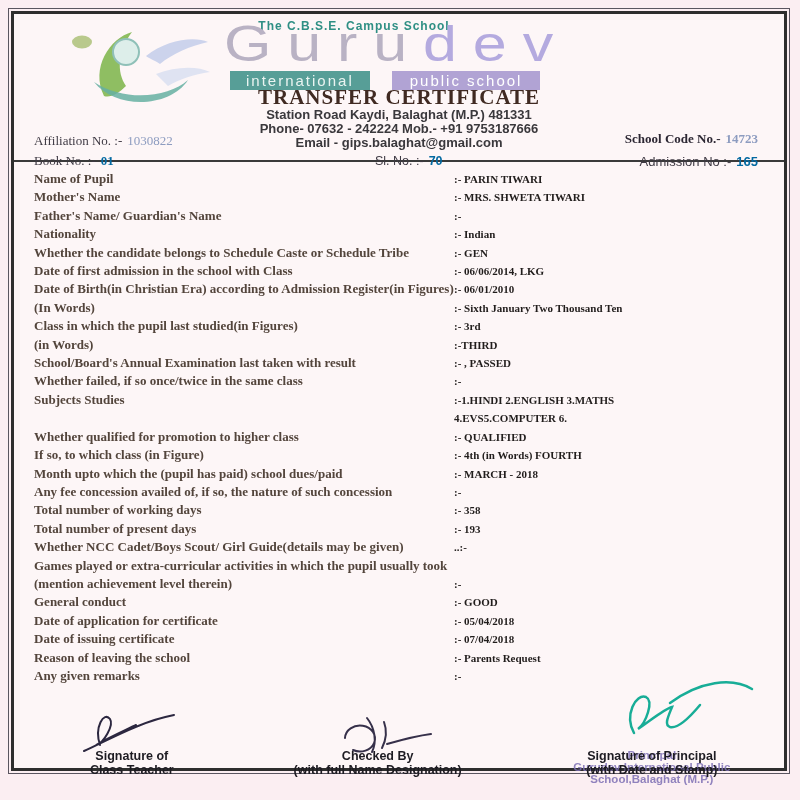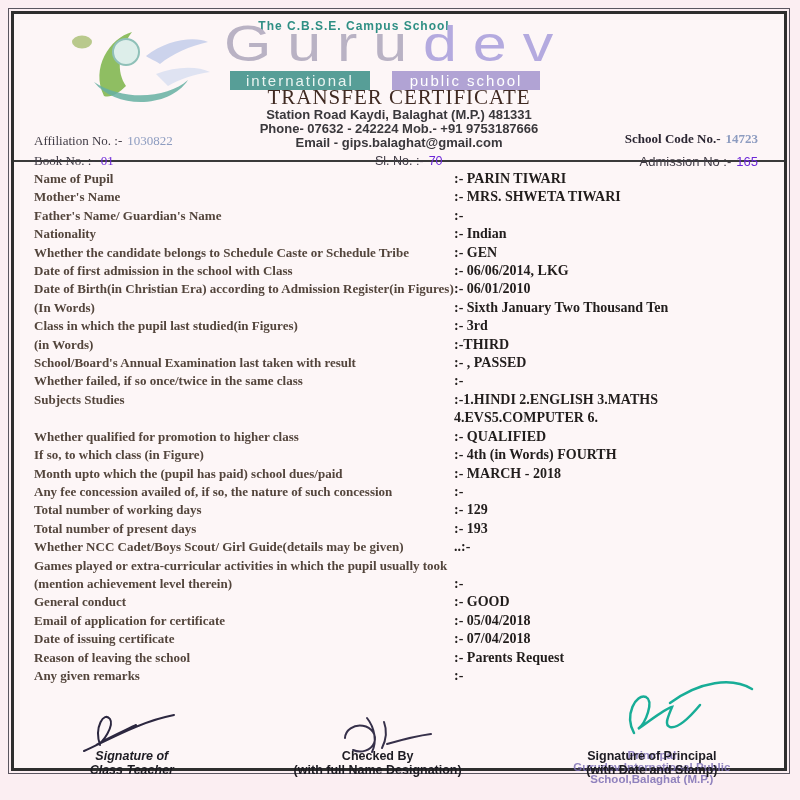--- a/index.html
+++ b/index.html
@@ -48,60 +48,60 @@
   .logo-bands {
     position:absolute; left:216px; top:57px;
     display:flex; gap:22px;
     font-family:"Liberation Sans", sans-serif;
     font-size:15px; letter-spacing:2px;
   }
   .band-int { background:#579e97; color:#eaf4f1; padding:1px 16px; }
   .band-ps  { background:#b1a3d4; color:#ffffff; padding:1px 18px; }
   .title-block { position:absolute; top:72px; left:0; width:100%; text-align:center; }
   .cert-title {
-    font-size:21px; font-weight:normal; letter-spacing:1px;
+    font-size:21px; font-weight:bold; letter-spacing:1px;
     color:#402a22; line-height:22px;
   }
   .addr {
     font-family:"Liberation Sans", sans-serif;
     font-weight:bold; font-size:13px; color:#3a383c; line-height:14px;
   }
   .meta { position:absolute; font-size:13px; color:#3f3a44; }
   .meta .sp { margin-left:5px; }
-  .strong { font-weight:normal; color:#6d28d9; }
+  .strong { font-weight:bold; color:#0369a1; }
   .faded  { color:#8d9cc0; }
   .m-aff  { left:20px;  top:119px; }
   .m-code { right:26px; top:117px; font-weight:bold; color:#2c2733;text-align:right; }
   .m-book { left:20px;  top:139px; }
   .m-sl   { left:330px; top:140px; font-family:"Liberation Sans", sans-serif; font-size:12.5px;margin-left:31px; }
   .m-adm  { right:26px; top:140px; font-family:"Liberation Sans", sans-serif; font-size:13px; }
   .separator { flex:0 0 auto; border-top:2px solid #3a3a3a; }
   
   .fields { flex:1 1 auto; padding:8px 14px 0 20px; }
   .field-row { display:flex; align-items:baseline; line-height:18.4px; }
   .field-label {
     flex:0 0 420px; white-space:nowrap; overflow:visible;
     font-size:13px; color:#53453c;font-weight:bold;
   }
   .field-value {
-    flex:1 1 auto; font-size:14px; font-weight:bold; color:#211d1c;
+    flex:1 1 auto; font-size:11px; font-weight:bold; color:#211d1c;
     white-space:pre-line;
   }
   
   .footer {
     flex:0 0 92px;
     display:flex; align-items:flex-end; justify-content:space-between;
     padding:0 14px 8px 28px;
     font-family:"Liberation Sans", sans-serif;
   }
   .sig-col {
     position:relative; text-align:center;
     font-weight:bold; font-size:12.5px; line-height:14px; color:#1d1b22;
   }
-  .sig-col.teacher   { width:190px;font-style:italic; }
+  .sig-col.teacher   { width:190px; }
   .sig-col.checked   { width:330px; }
   .sig-col.principal { width:250px; }
   .sig-labels { position:relative; z-index:2; }
   .sig-svg { position:absolute; z-index:3; }
   .sig-teacher-svg   { left:28px; bottom:22px; }
   .sig-checked-svg   { left:95px; bottom:18px; }
   .sig-principal-svg { right:12px; bottom:30px; }
   .stamp {
     position:absolute; left:0; right:0; bottom:-8px;
     color:rgba(124,110,180,0.85);
@@ -242,21 +242,21 @@
         <span class="field-value">:- MARCH - 2018</span>
       </div>
 
       <div class="field-row">
         <span class="field-label">Any fee concession availed of, if so, the nature of such concession</span>
         <span class="field-value">:-</span>
       </div>
 
       <div class="field-row">
         <span class="field-label">Total number of working days</span>
-        <span class="field-value">:- 129</span>
+        <span class="field-value">:- 358</span>
       </div>
 
       <div class="field-row">
         <span class="field-label">Total number of present days</span>
         <span class="field-value">:- 193</span>
       </div>
 
       <div class="field-row">
         <span class="field-label">Whether NCC Cadet/Boys Scout/ Girl Guide(details may be given)</span>
         <span class="field-value">..:-</span>
@@ -271,21 +271,21 @@
         <span class="field-label">(mention achievement level therein)</span>
         <span class="field-value">:-</span>
       </div>
 
       <div class="field-row">
         <span class="field-label">General conduct</span>
         <span class="field-value">:- GOOD</span>
       </div>
 
       <div class="field-row">
-        <span class="field-label">Email of application for certificate</span>
+        <span class="field-label">Date of application for certificate</span>
         <span class="field-value">:- 05/04/2018</span>
       </div>
 
       <div class="field-row">
         <span class="field-label">Date of issuing certificate</span>
         <span class="field-value">:- 07/04/2018</span>
       </div>
 
       <div class="field-row">
         <span class="field-label">Reason of leaving the school</span>

